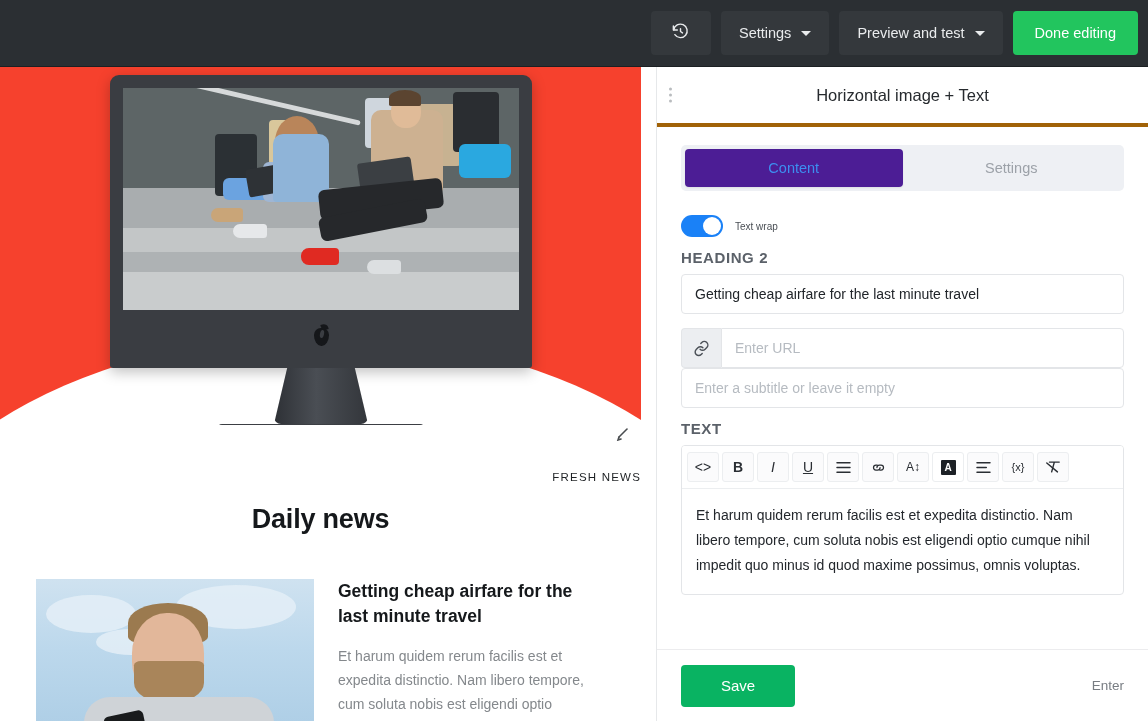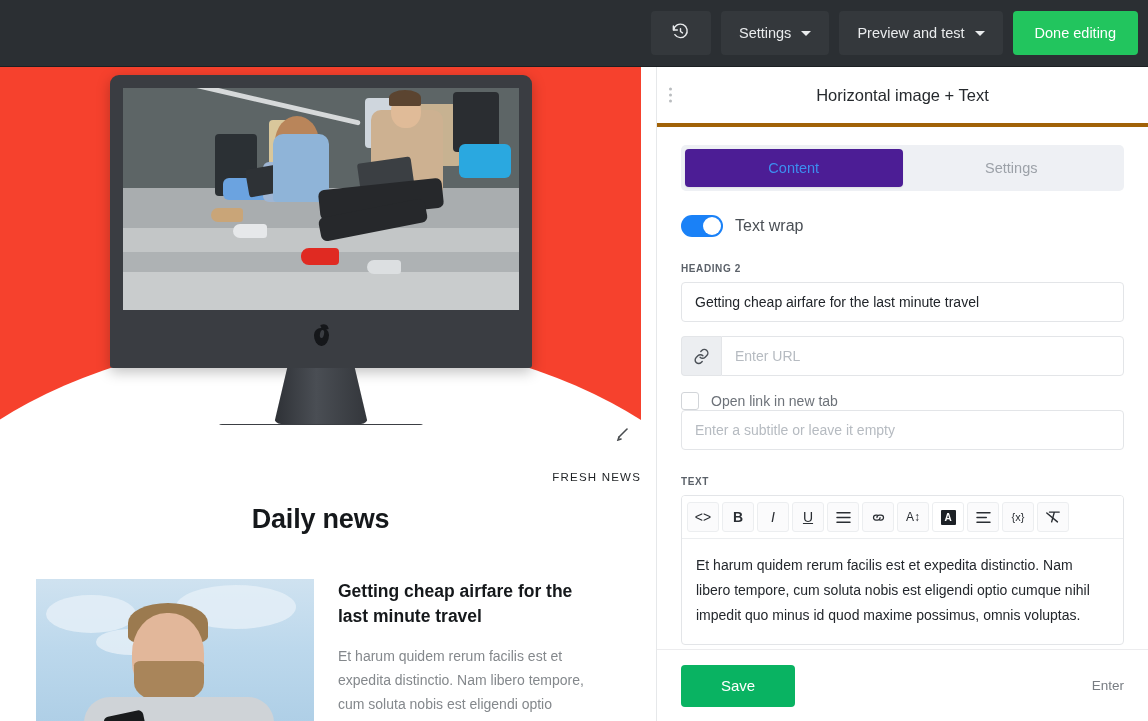--- a/index.html
+++ b/index.html
@@ -263,25 +263,25 @@
 
   .toggle-row { display: flex; align-items: center; gap: 12px; margin-top: 6px; }
   .toggle {
     width: 42px; height: 22px; border-radius: 11px; background: #1a81f7;
     position: relative; cursor: pointer; flex: 0 0 42px;
   }
   .toggle .knob {
     position: absolute; right: 2px; top: 2px; width: 18px; height: 18px;
     background: #fff; border-radius: 50%;
   }
-  .toggle-label { font-size: 16px; color: #4a4f55; }
+  .toggle-label { font-size: 10px; color: #4a4f55; }
 
   .flabel {
-    font-size: 10px; font-weight: 700; letter-spacing: .6px;
-    color: #5b6169; margin: 26px 0 8px;
+    font-size: 15px; font-weight: 700; letter-spacing: .6px;
+    color: #5b6169; margin: 12px 0 8px;
   }
   .inp {
     width: 100%; height: 40px; border: 1px solid #e3e5e8; border-radius: 4px;
     padding: 0 13px; font-size: 14px; color: #21252a; background: #fff;
     font-family: "Liberation Sans", sans-serif; outline: none;
   }
   .inp::placeholder { color: #b6bbc1; }
 
   .url-row { display: flex; margin-top: 0; }
   .url-ico {
@@ -477,24 +477,20 @@
       <div class="url-row" style="margin-top:14px;border-radius:11px;">
         <span class="url-ico">
           <svg width="17" height="17" viewBox="0 0 24 24" fill="none" stroke="#4b5057" stroke-width="2" stroke-linecap="round">
             <path d="M10 13a5 5 0 0 0 7.1 0l2.4-2.4a5 5 0 0 0-7.1-7.1L11 4.9"></path>
             <path d="M14 11a5 5 0 0 0-7.1 0l-2.4 2.4a5 5 0 0 0 7.1 7.1l1.4-1.4"></path>
           </svg>
         </span>
         <input class="inp url-inp" type="text" placeholder="Enter URL" style="">
       </div>
 
-      <div class="check-row">
-        <span class="cbox"></span>
-        <span class="check-label">Open link in new tab</span>
-      </div>
 
       <input class="inp" type="text" placeholder="Enter a subtitle or leave it empty" style="">
 
       <div class="flabel">TEXT</div>
       <div class="editor">
         <div class="etoolbar">
           <span class="ebtn">&lt;&gt;</span>
           <span class="ebtn">
               <b>B</b>
             </span>

